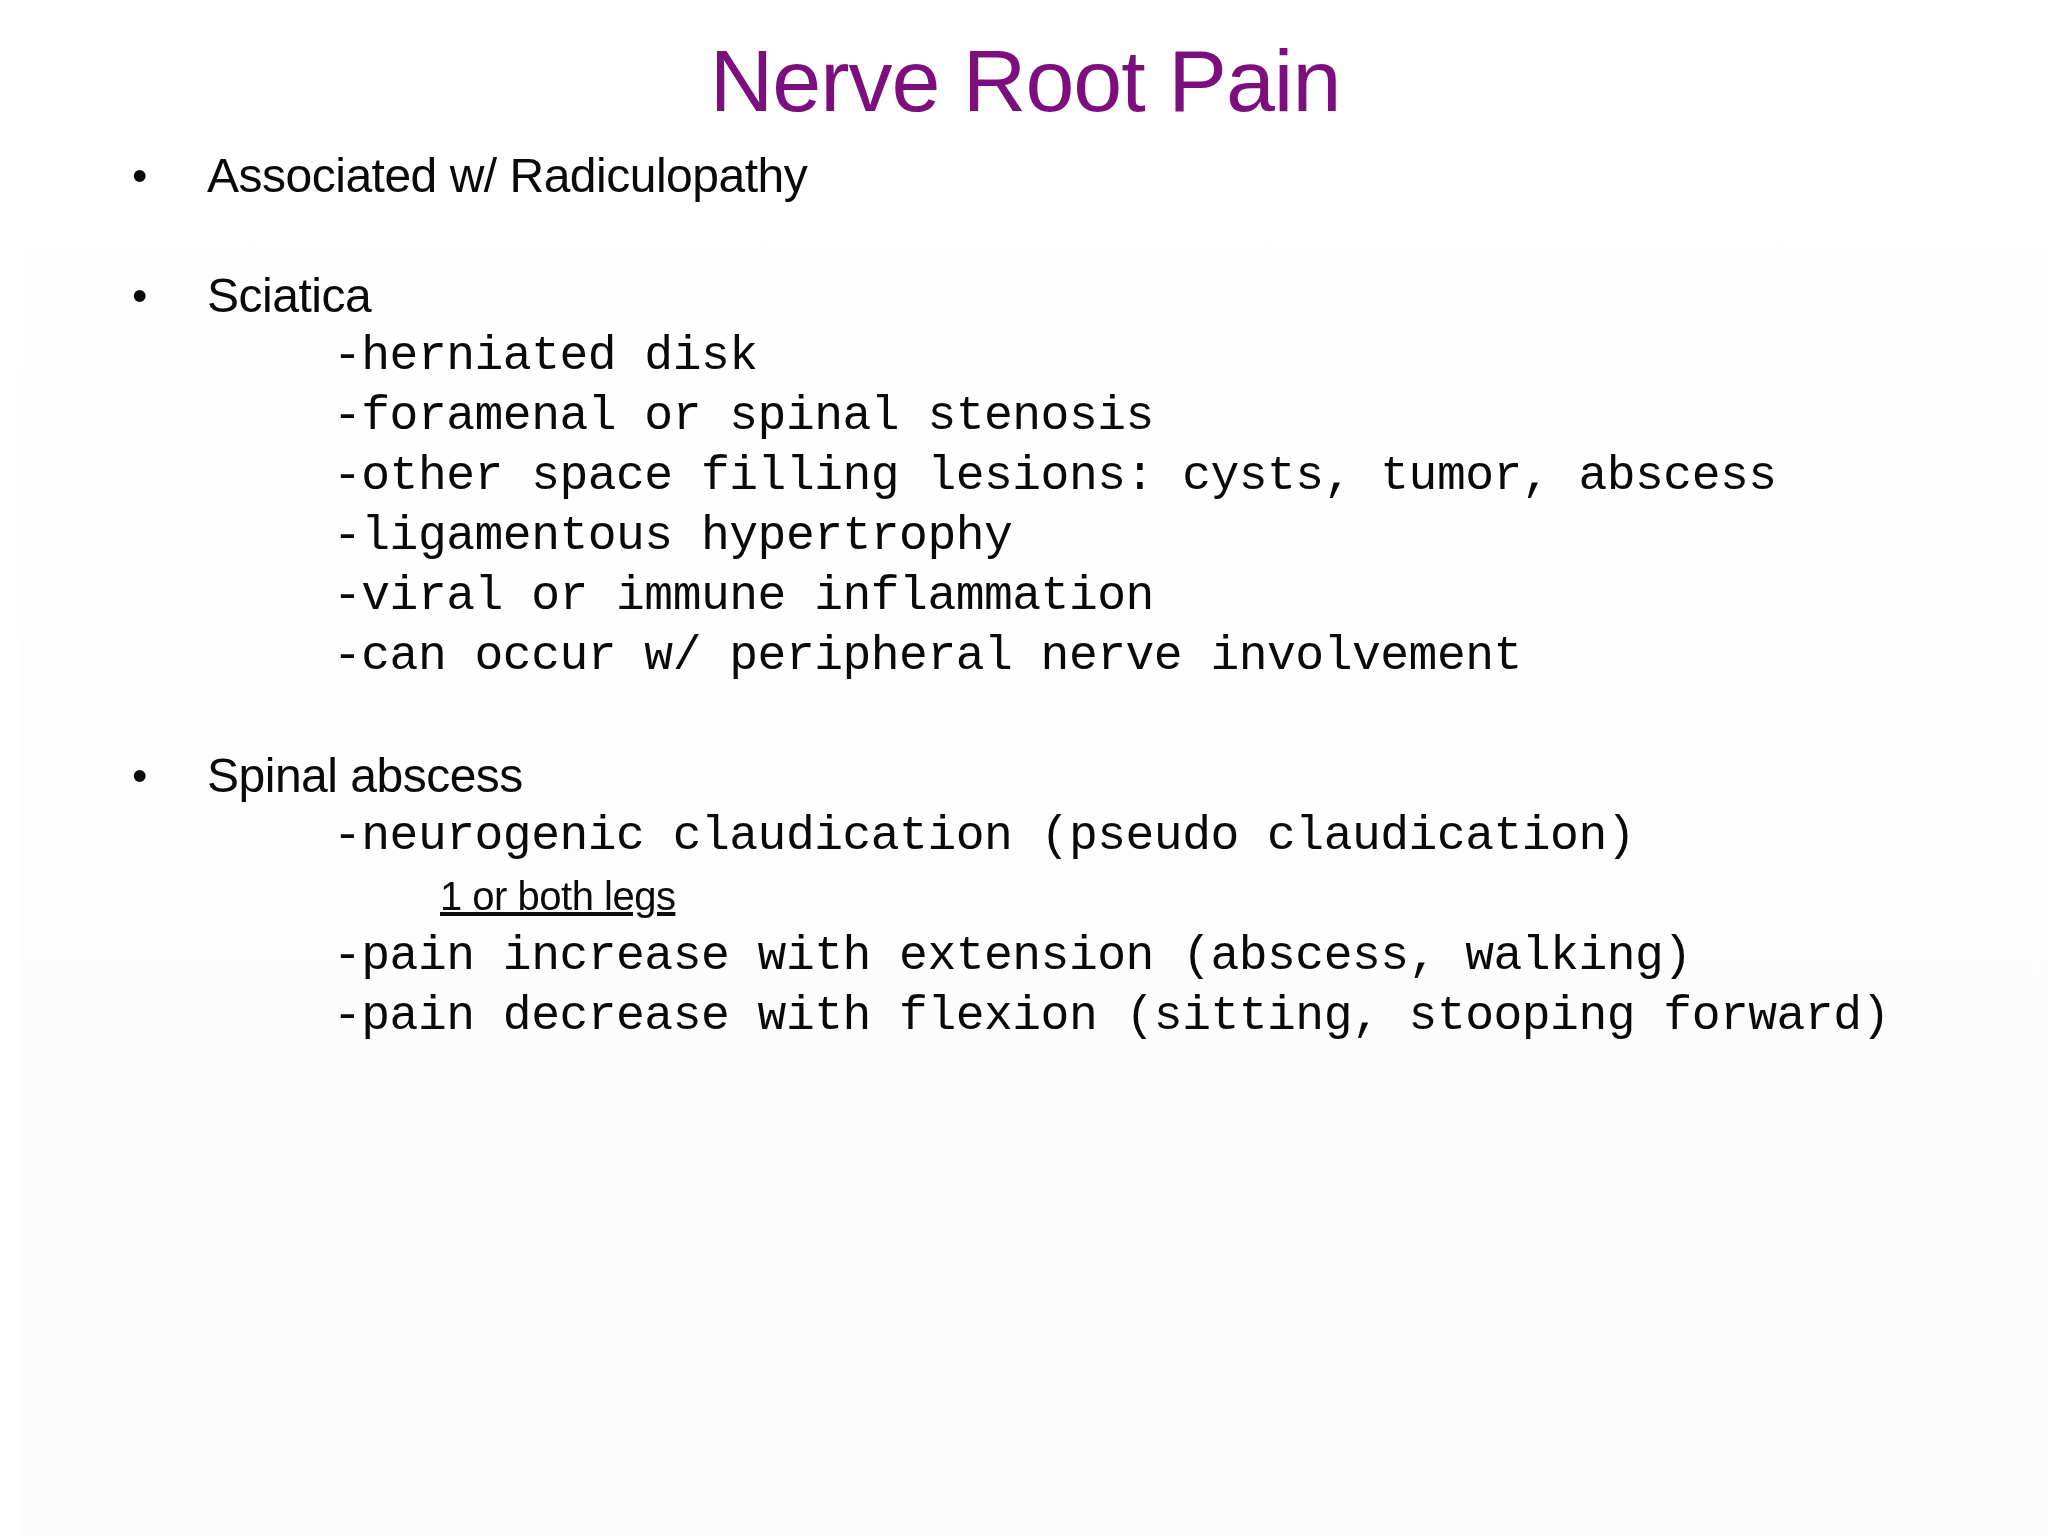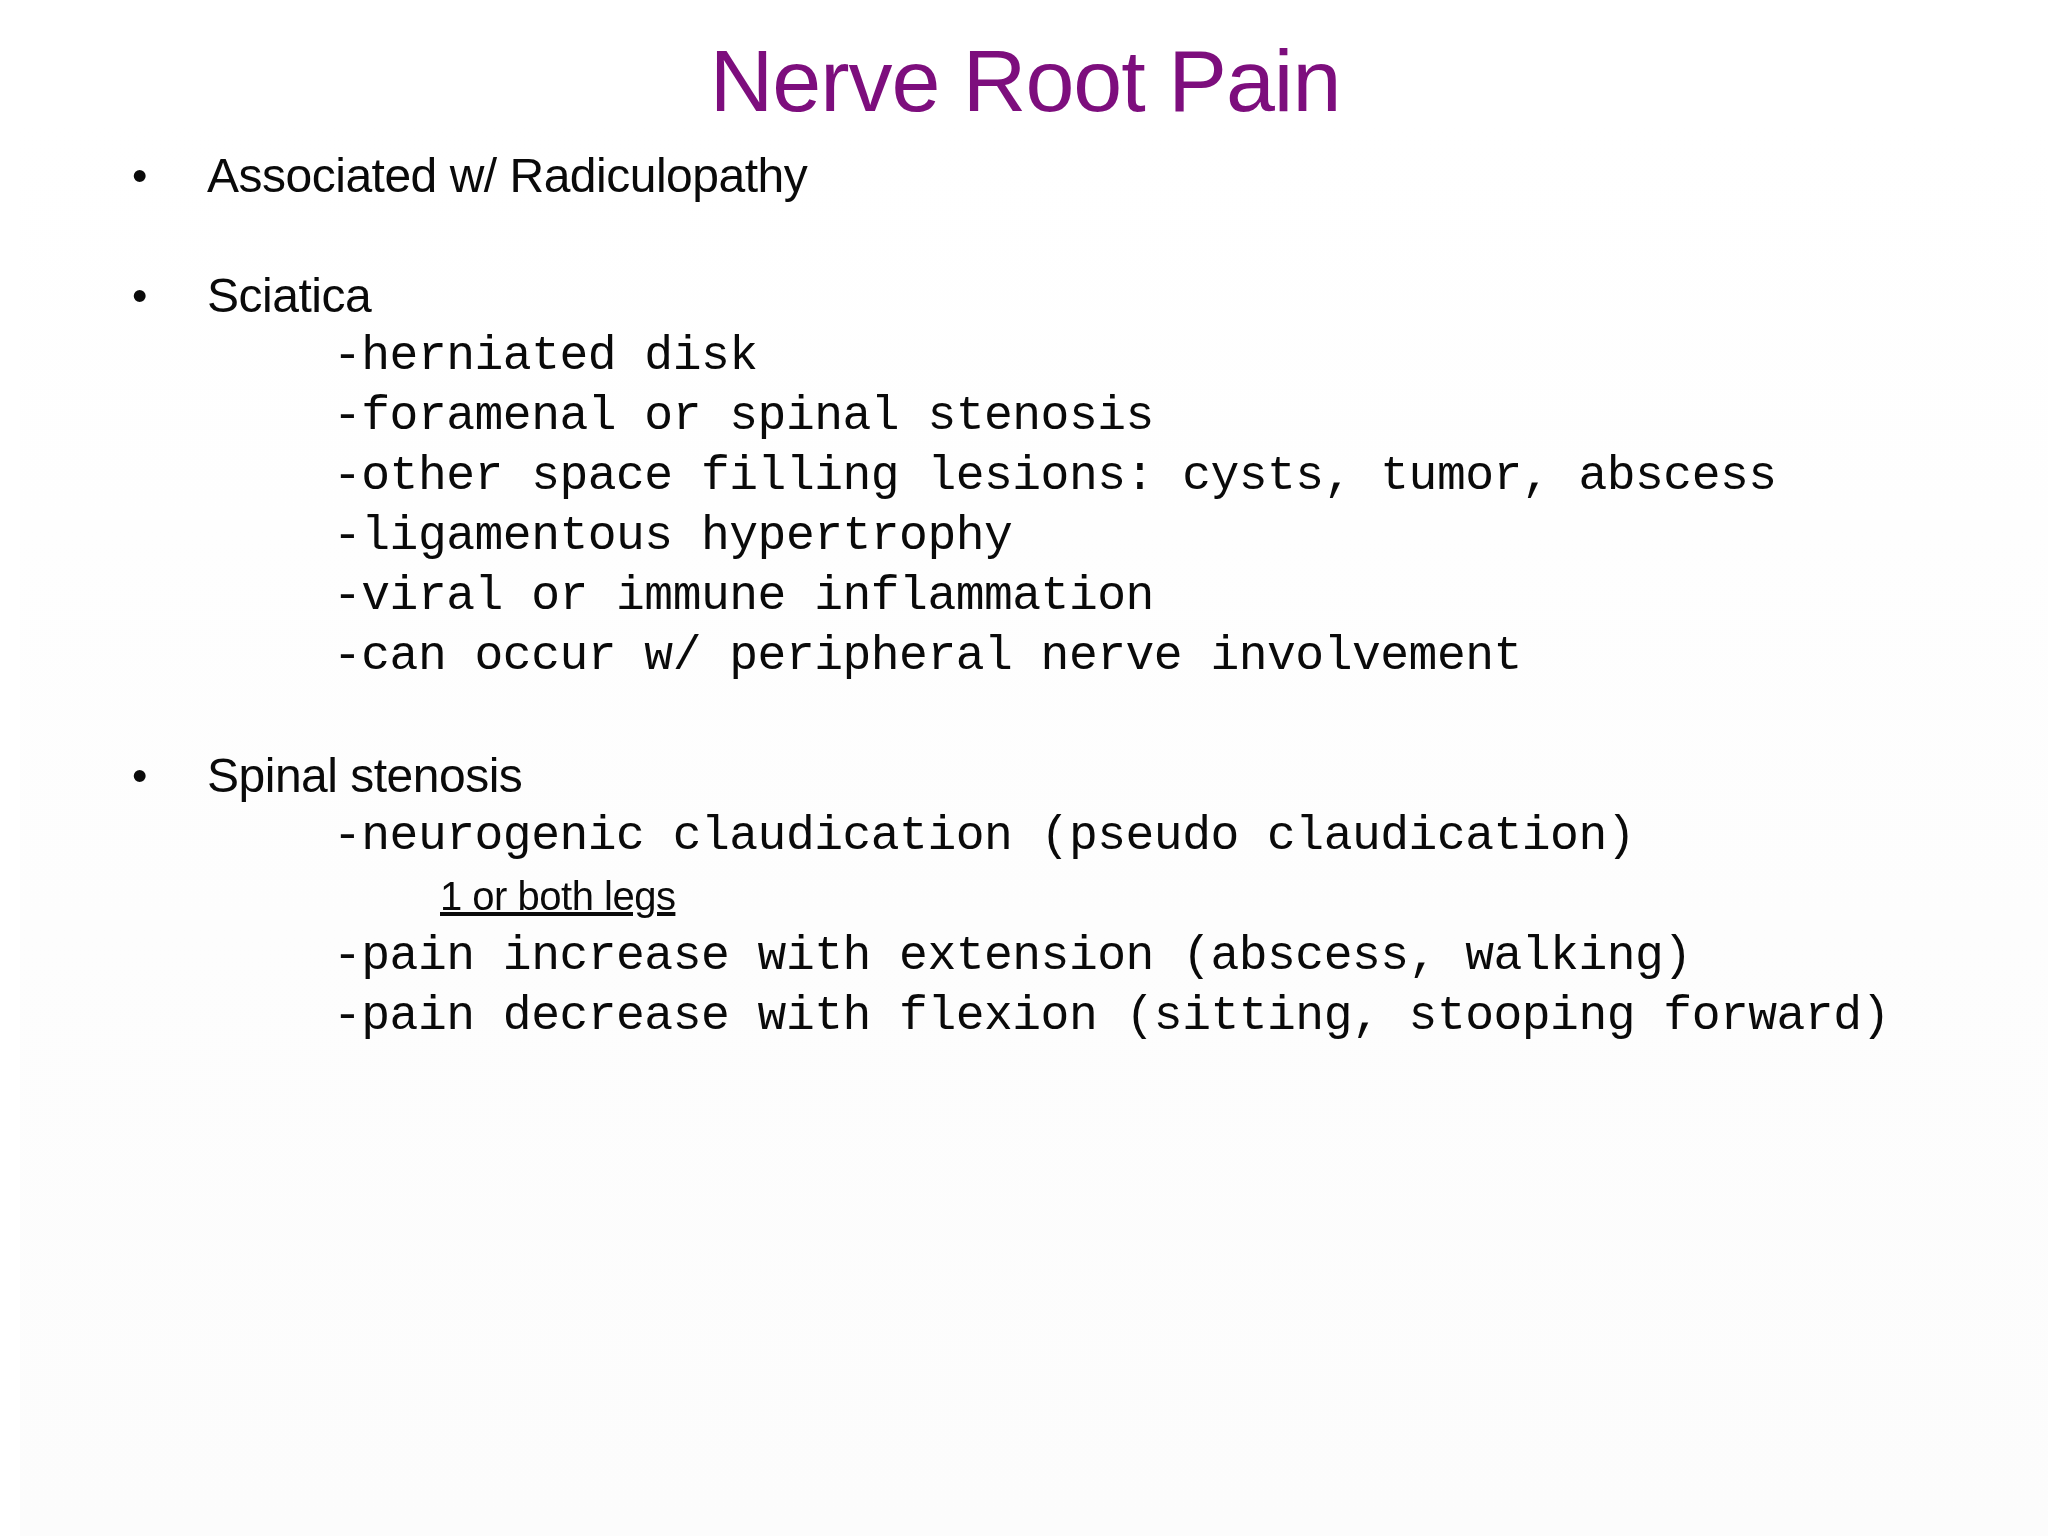--- a/index.html
+++ b/index.html
@@ -80,21 +80,21 @@
     <div class="line lvl2">-foramenal or spinal stenosis</div>
     <div class="line lvl2">-other space filling lesions: cysts, tumor, abscess</div>
     <div class="line lvl2">-ligamentous hypertrophy</div>
     <div class="line lvl2">-viral or immune inflammation</div>
     <div class="line lvl2">-can occur w/ peripheral nerve involvement</div>
 
     <div class="line blank"></div>
 
     <div class="line lvl1">
       <span class="bullet-marker">•</span>
-      <span>Spinal stenosis</span>
+      <span>Spinal abscess</span>
     </div>
     <div class="line lvl2">-neurogenic claudication (pseudo claudication)</div>
     <div class="line lvl3">1 or both legs</div>
     <div class="line lvl2">-pain increase with extension (abscess, walking)</div>
     <div class="line lvl2">-pain decrease with flexion (sitting, stooping forward)</div>
 
   </div>
 </div>
 
 </body></html>

